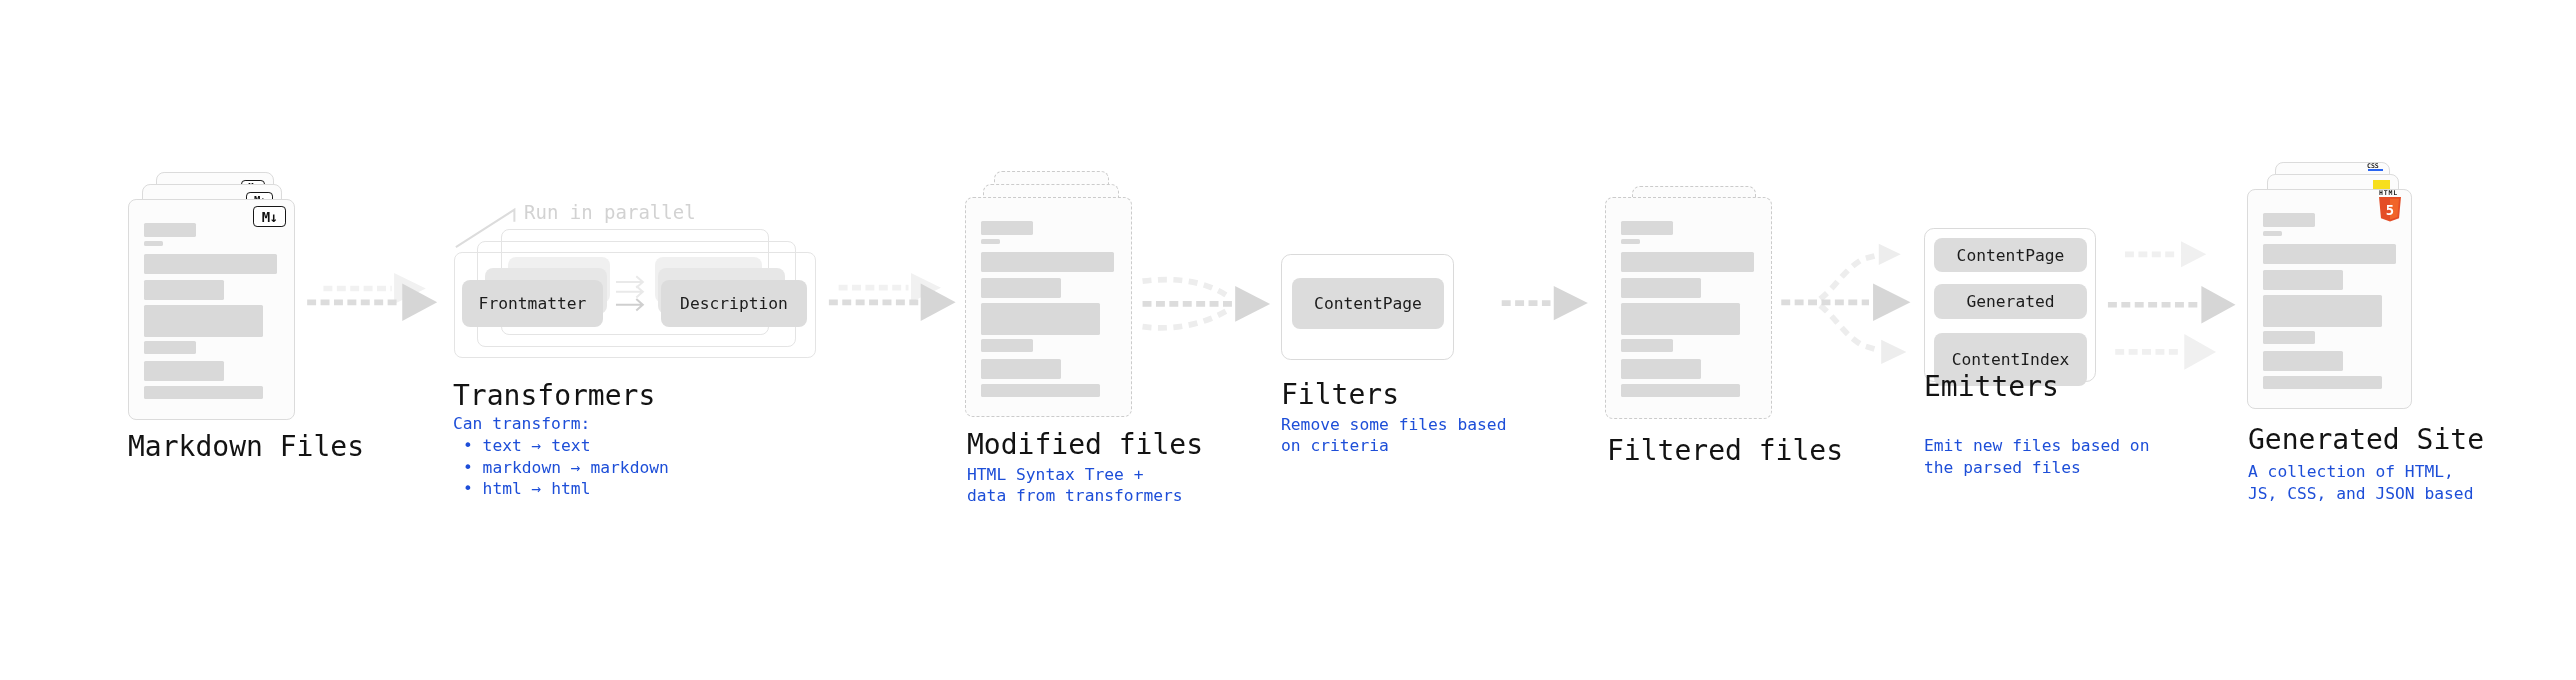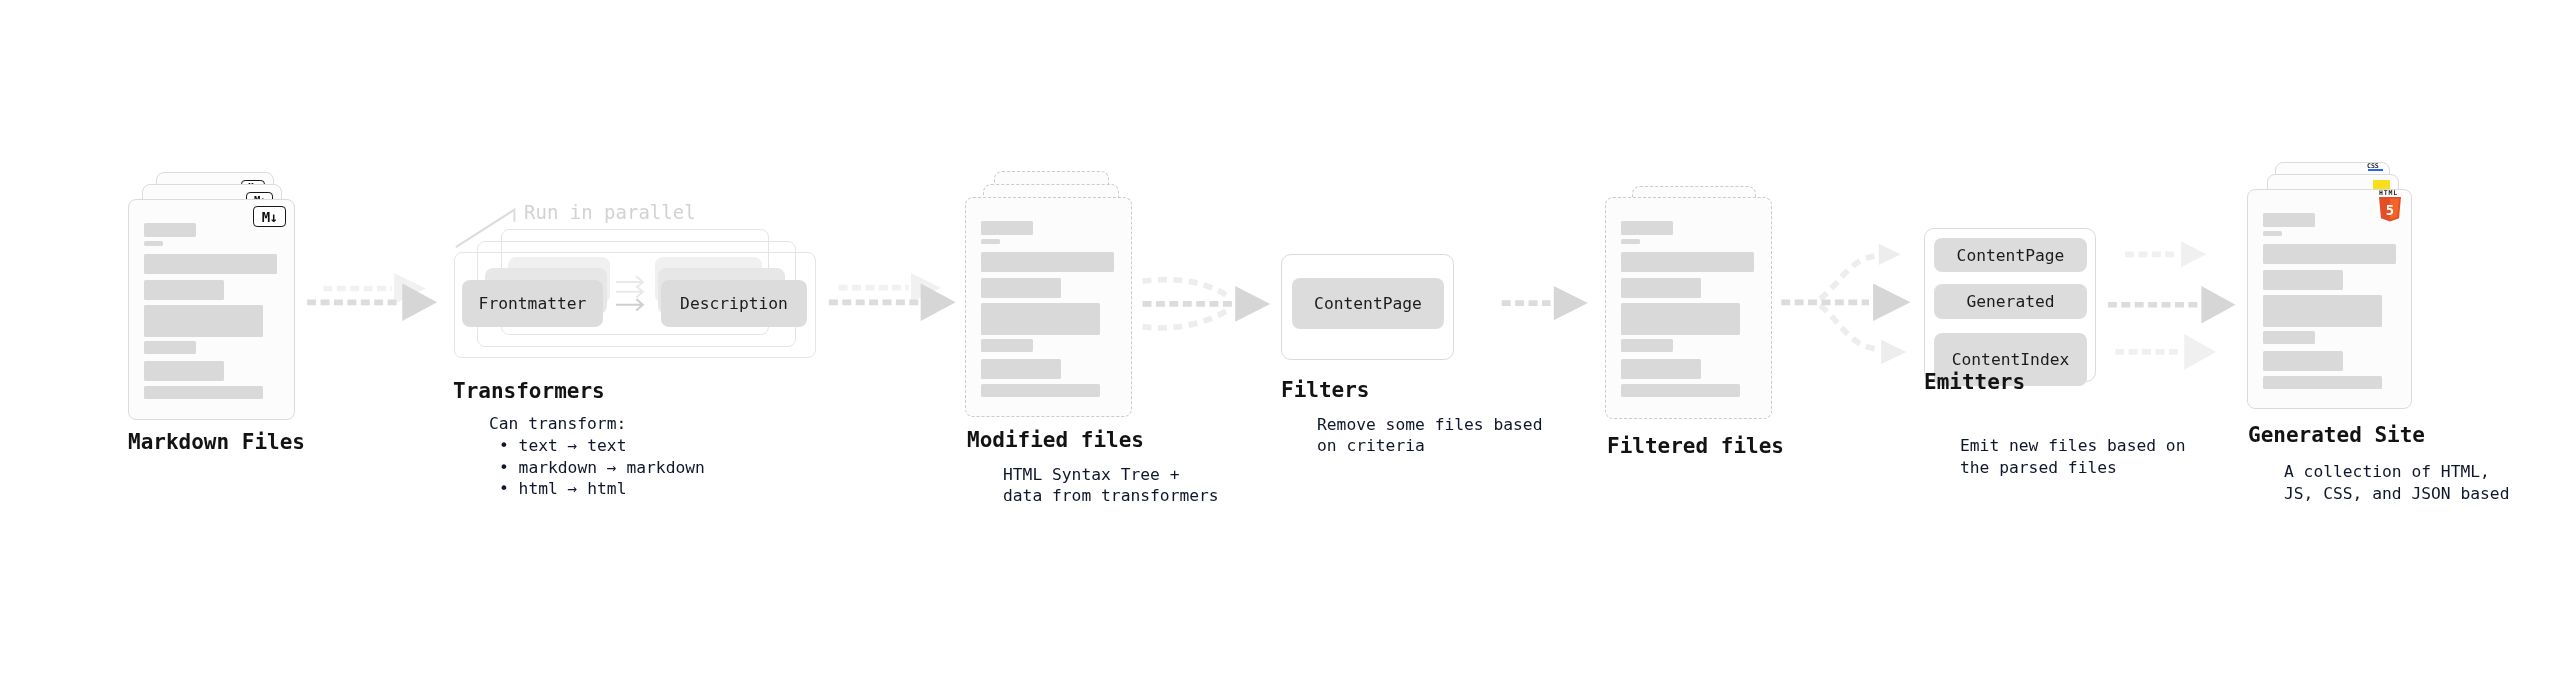--- a/index.html
+++ b/index.html
@@ -30,22 +30,22 @@
   
   .layerbox{position:absolute;border:1.6px solid #e4e4e4;border-radius:8.1px;background:transparent;box-sizing:border-box;}
   
   .pill{position:absolute;background:#dcdcdc;border-radius:8.1px;display:flex;align-items:center;justify-content:center;
     font-size:16.3px;color:#1c1c1c;box-sizing:border-box;}
   .pill.g1{background:#e7e7e7;}
   .pill.g2{background:#f0f0f0;}
   
   .panel{position:absolute;background:#ffffff;border:1.6px solid #dadada;border-radius:9.8px;box-sizing:border-box;}
   
-  .heading{position:absolute;font-size:21px;font-weight:700;color:#131313;white-space:nowrap;}
-  .body-text{position:absolute;font-size:16.3px;color:#0f172a;white-space:nowrap;margin-left:36px;}
+  .heading{position:absolute;font-size:28px;font-weight:400;color:#131313;white-space:nowrap;}
+  .body-text{position:absolute;font-size:16.3px;color:#1d4ed8;white-space:nowrap;}
   .note{position:absolute;font-size:19px;color:#d2d2d2;white-space:nowrap;}
   
   .cssbadge{position:absolute;font-size:6.5px;font-weight:bold;color:#222;white-space:nowrap;}
   .cssbar{position:absolute;background:#2965f1;}
   .jsbadge{position:absolute;background:#f7df1e;}
   .htmllogo{position:absolute;text-align:left;}
   .htmllogo .t{font-size:6.5px;font-weight:bold;color:#222;letter-spacing:0.8px;display:block;line-height:7.3px;}
 </style>
 </head>
 <body>

